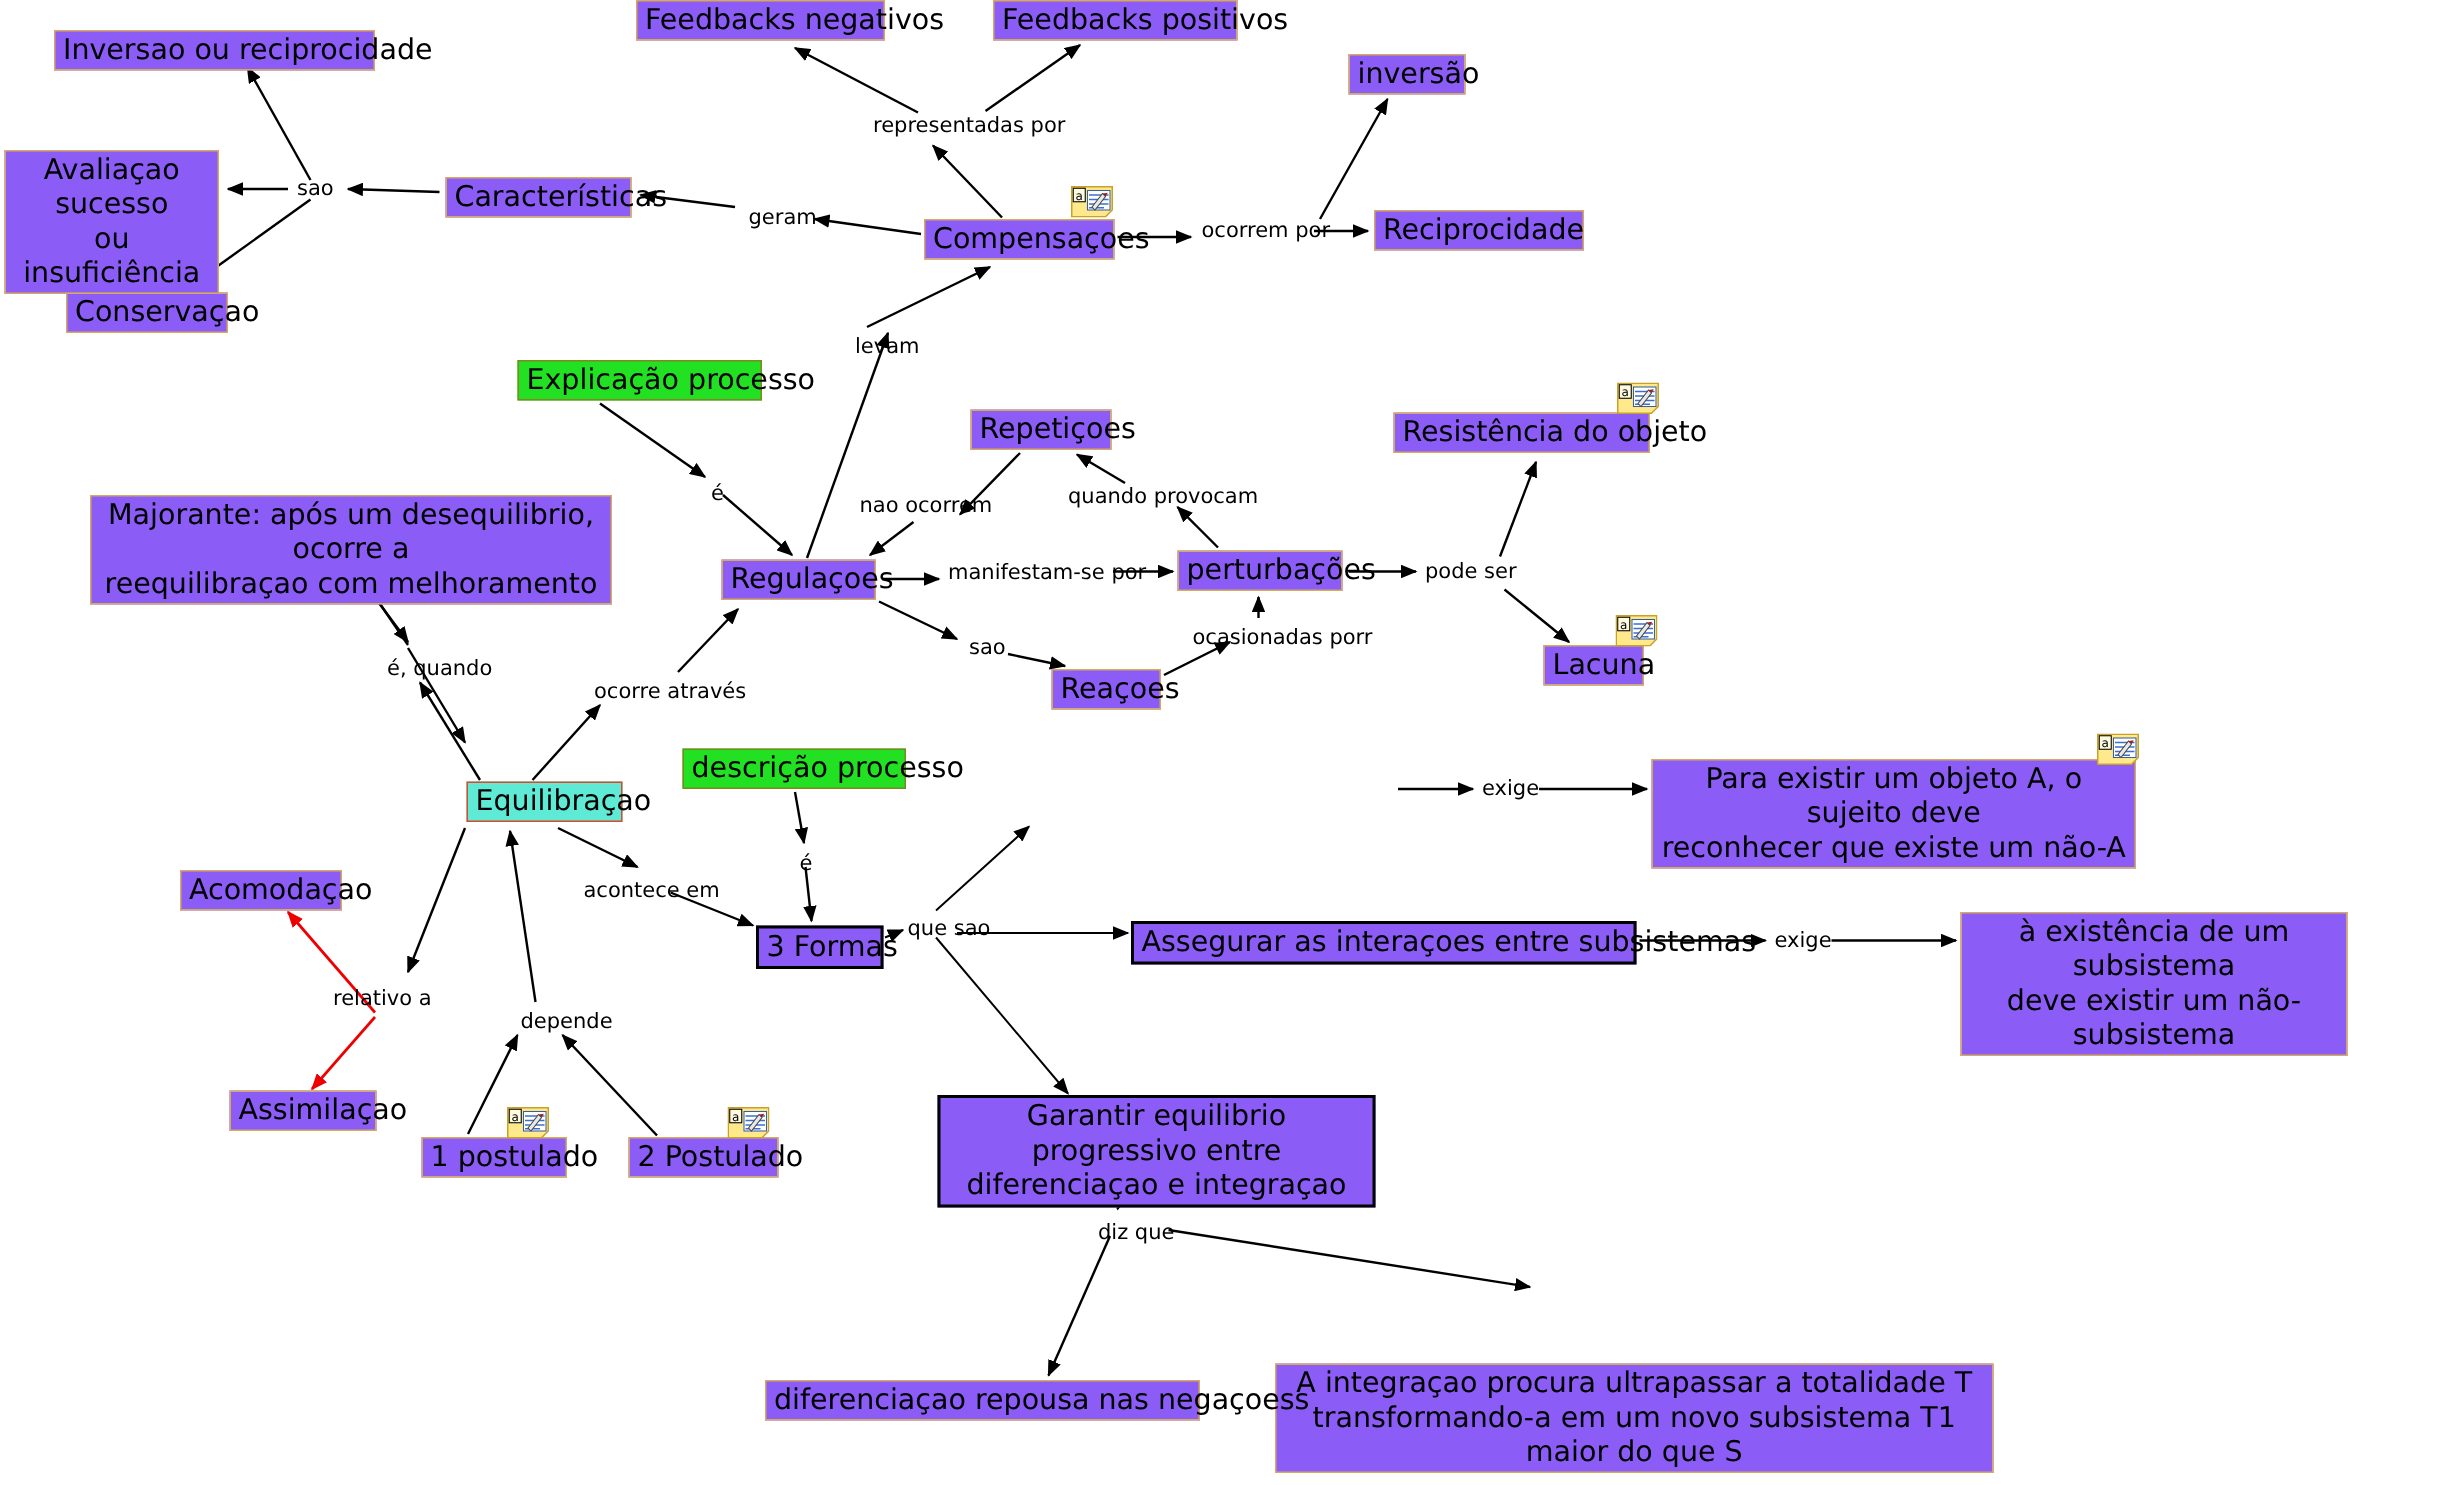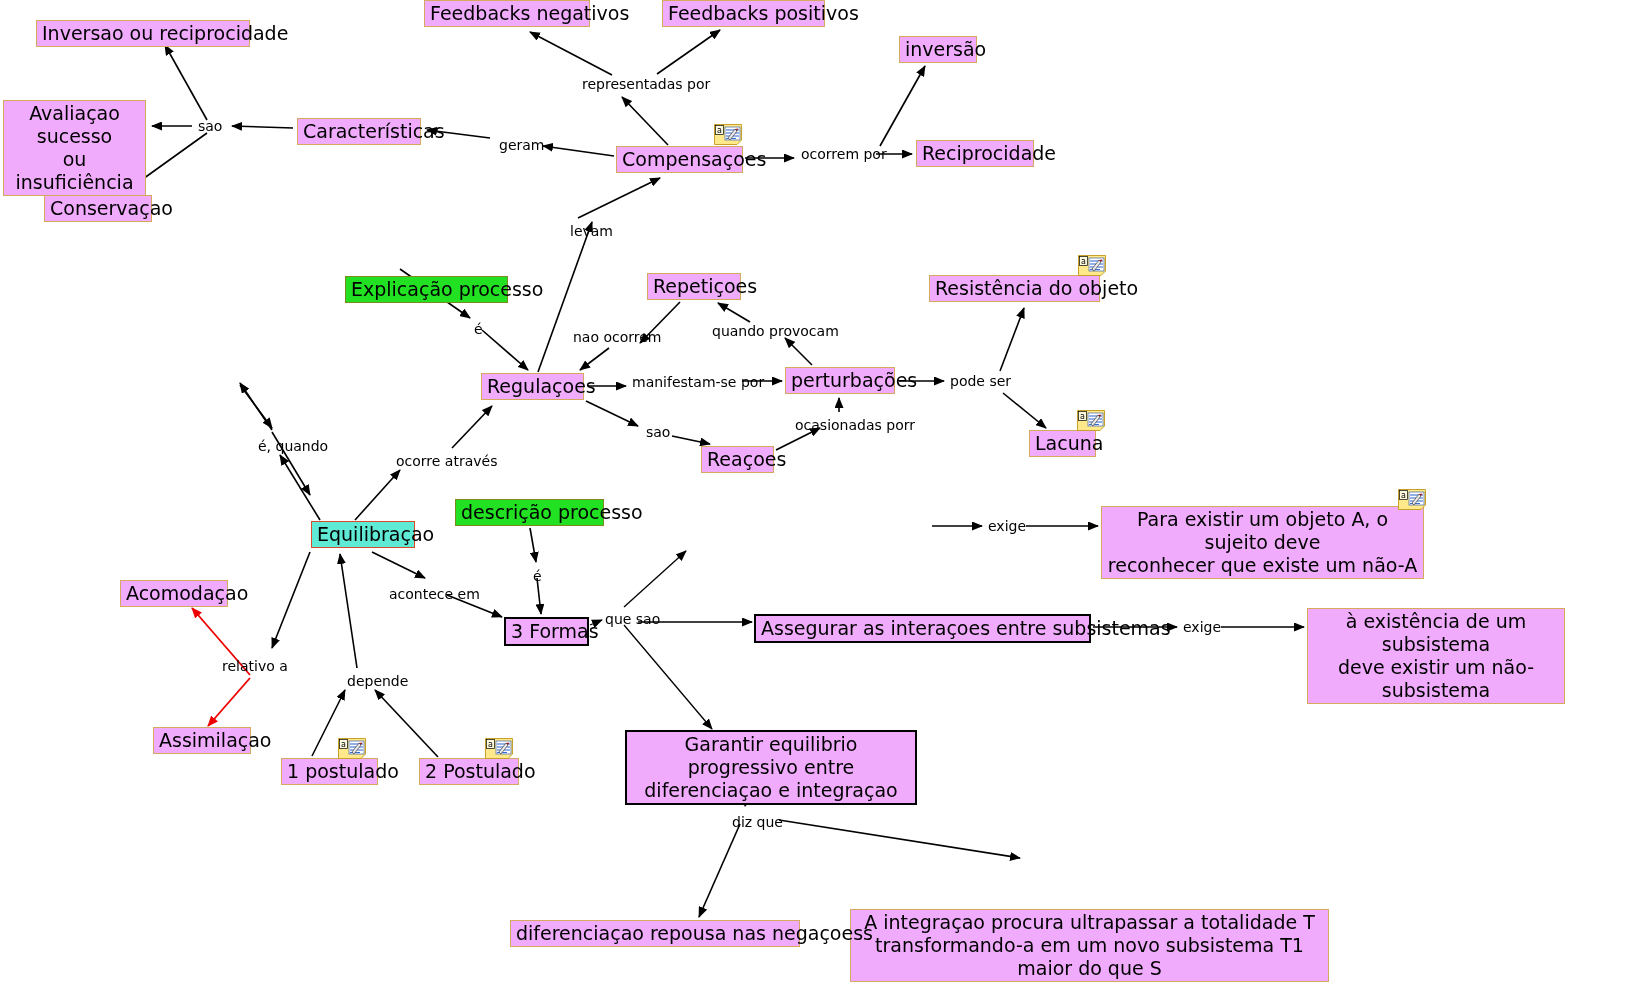--- a/index.html
+++ b/index.html
@@ -9,21 +9,21 @@
     font-family:"DejaVu Sans", sans-serif;
     overflow:hidden;
     position:relative;
   }
   #canvas { position:absolute; left:0; top:0; width:1641px; height:990px; }
   svg.edges { position:absolute; left:0; top:0; width:1641px; height:990px; pointer-events:none; }
 
   .node {
     position:absolute;
     box-sizing:border-box;
-    background:#f0abfc;
+    background:#8b5cf6;
     border:1px solid #d7a95e;
     color:#000000;
     font-size:19px;
     line-height:23px;
     text-align:center;
     padding:1px 5px;
     white-space:nowrap;
     letter-spacing:0px;
   }
   .node.multiline { white-space:normal; }
@@ -148,25 +148,26 @@
     </g>
   </svg>
 
   <div class="node" style="left:36px;top:20px;width:214px;">Inversao ou reciprocidade</div>
   <div class="node" style="left:424px;top:0px;width:166px;">Feedbacks negativos</div>
   <div class="node" style="left:662px;top:0px;width:163px;">Feedbacks positivos</div>
   <div class="node" style="left:899px;top:36px;width:78px;">inversão</div>
   <div class="node multiline" style="left:3px;top:100px;width:143px;">Avaliaçao sucesso<br>ou insuficiência</div>
   <div class="node" style="left:297px;top:118px;width:124px;">Características</div>
   <div class="node" style="left:616px;top:146px;width:127px;">Compensaçoes</div>
-  <div class="node" style="left:916px;top:140px;width:118px;">Reciprocidade</div>
+  <div class="node" style="left:916px;top:140px;width:140px;">Reciprocidade</div>
   <div class="node" style="left:44px;top:195px;width:108px;">Conservaçao</div>
-  <div class="node green" style="left:345px;top:240px;width:163px;margin-top:36px;">Explicação processo</div>
+  <div class="node green" style="left:345px;top:240px;width:163px;">Explicação processo</div>
   <div class="node" style="left:647px;top:273px;width:94px;">Repetiçoes</div>
   <div class="node" style="left:929px;top:275px;width:171px;">Resistência do objeto</div>
+  <div class="node multiline" style="left:60px;top:330px;width:348px;">Majorante: após um desequilibrio, ocorre a<br>reequilibraçao com melhoramento</div>
   <div class="node" style="left:481px;top:373px;width:103px;">Regulaçoes</div>
   <div class="node" style="left:785px;top:367px;width:110px;">perturbações</div>
   <div class="node" style="left:1029px;top:430px;width:67px;">Lacuna</div>
   <div class="node" style="left:701px;top:446px;width:73px;">Reaçoes</div>
   <div class="node green" style="left:455px;top:499px;width:149px;">descrição processo</div>
   <div class="node multiline" style="left:1101px;top:506px;width:323px;">Para existir um objeto A, o sujeito deve<br>reconhecer que existe um não-A</div>
   <div class="node salmon" style="left:288px;top:521px;width:104px;">Equilibraçao</div>
   <div class="node" style="left:120px;top:580px;width:108px;">Acomodaçao</div>
   <div class="node blackborder" style="left:504px;top:617px;width:85px;">3 Formas</div>
   <div class="node multiline" style="left:1307px;top:608px;width:258px;">à existência de um subsistema<br>deve existir um não-subsistema</div>

